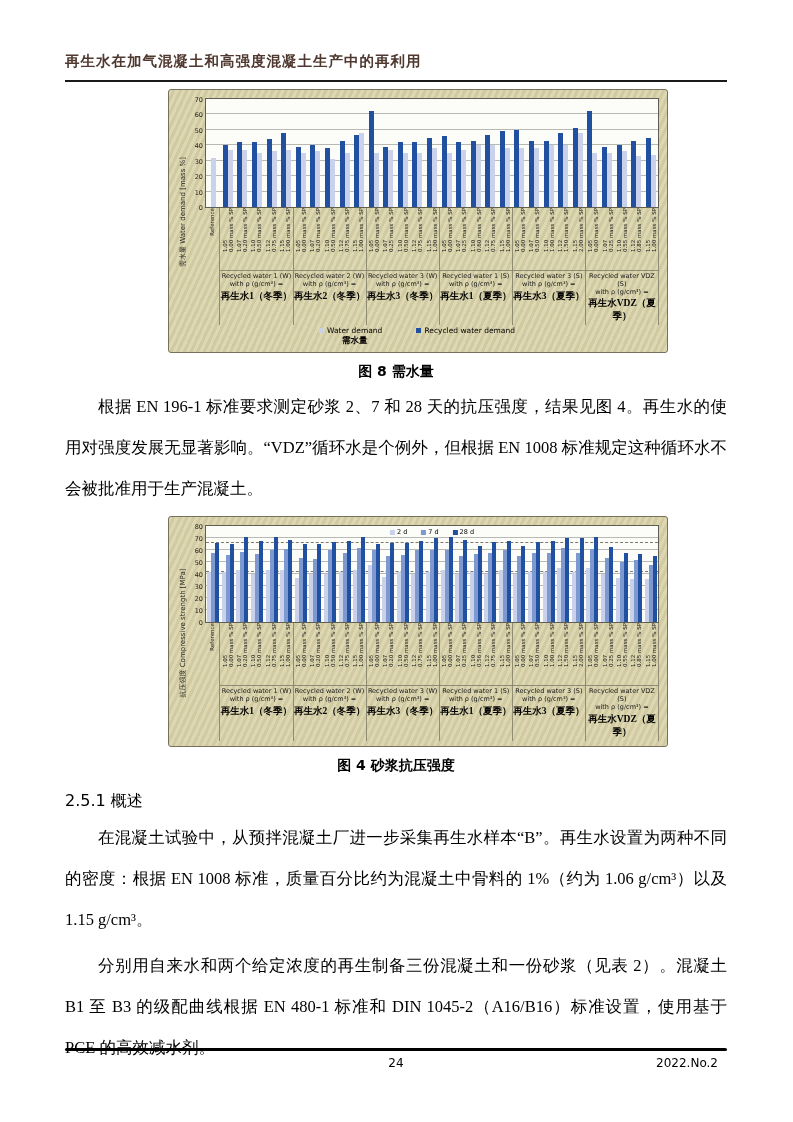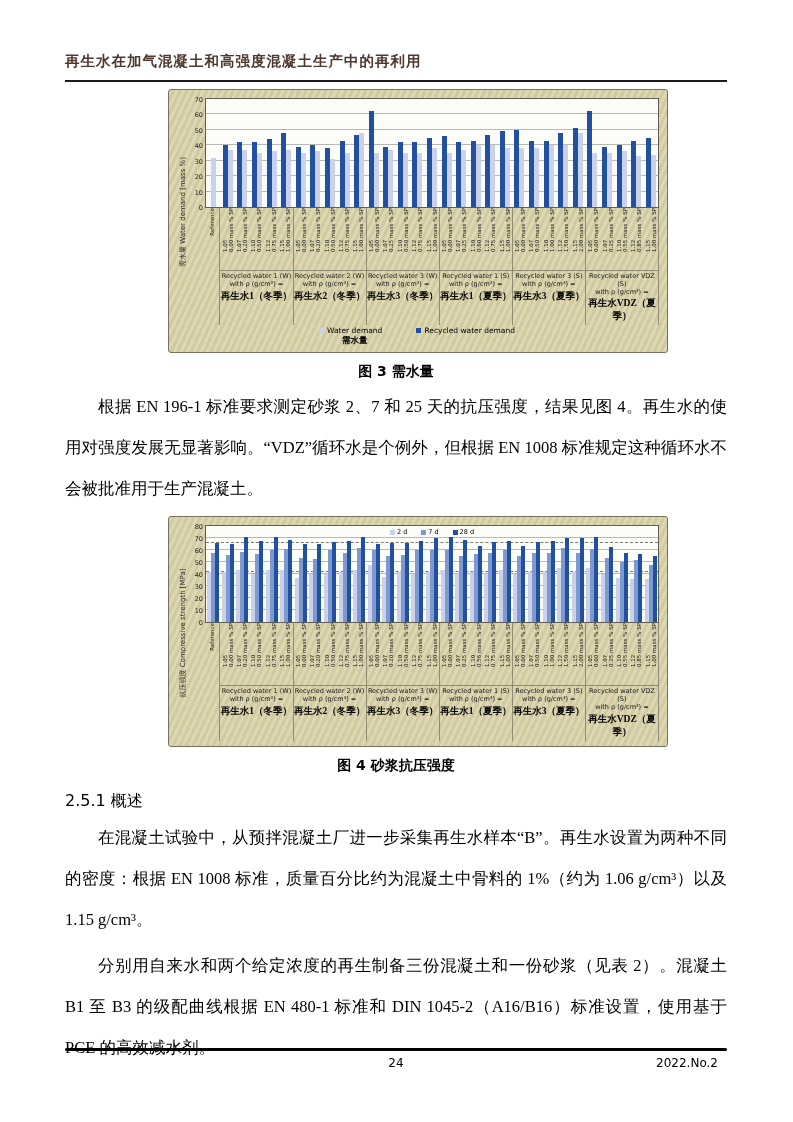--- a/index.html
+++ b/index.html
@@ -408,23 +408,23 @@
             </div>
             <div class="it">
               <span class="sq" style="background: rgb(32, 80, 159); margin-top: 2px;"></span>
               <div>
                 <div>Recycled water demand</div>
               </div>
             </div>
           </div>
         </div>
     </div>
-    <div class="figcap">图 3 需水量</div>
-
-    <p class="para">根据 EN 196-1 标准要求测定砂浆 2、7 和 25 天的抗压强度，结果见图 4。再生水的使用对强度发展无显著影响。“VDZ”循环水是个例外，但根据 EN 1008 标准规定这种循环水不会被批准用于生产混凝土。</p>
+    <div class="figcap">图 8 需水量</div>
+
+    <p class="para">根据 EN 196-1 标准要求测定砂浆 2、7 和 28 天的抗压强度，结果见图 4。再生水的使用对强度发展无显著影响。“VDZ”循环水是个例外，但根据 EN 1008 标准规定这种循环水不会被批准用于生产混凝土。</p>
 
     <div class="figwrap">
       <div id="fig4-chart" class="chart-box">
           <div class="chart-inner">
             <div class="ylab">
               <span>抗压强度  Compressive strength [MPa]</span>
             </div>
             <div class="yaxis" style="height: 98px;">
               <span style="bottom: 0px;">0</span>
               <span style="bottom: 12px;">10</span>

